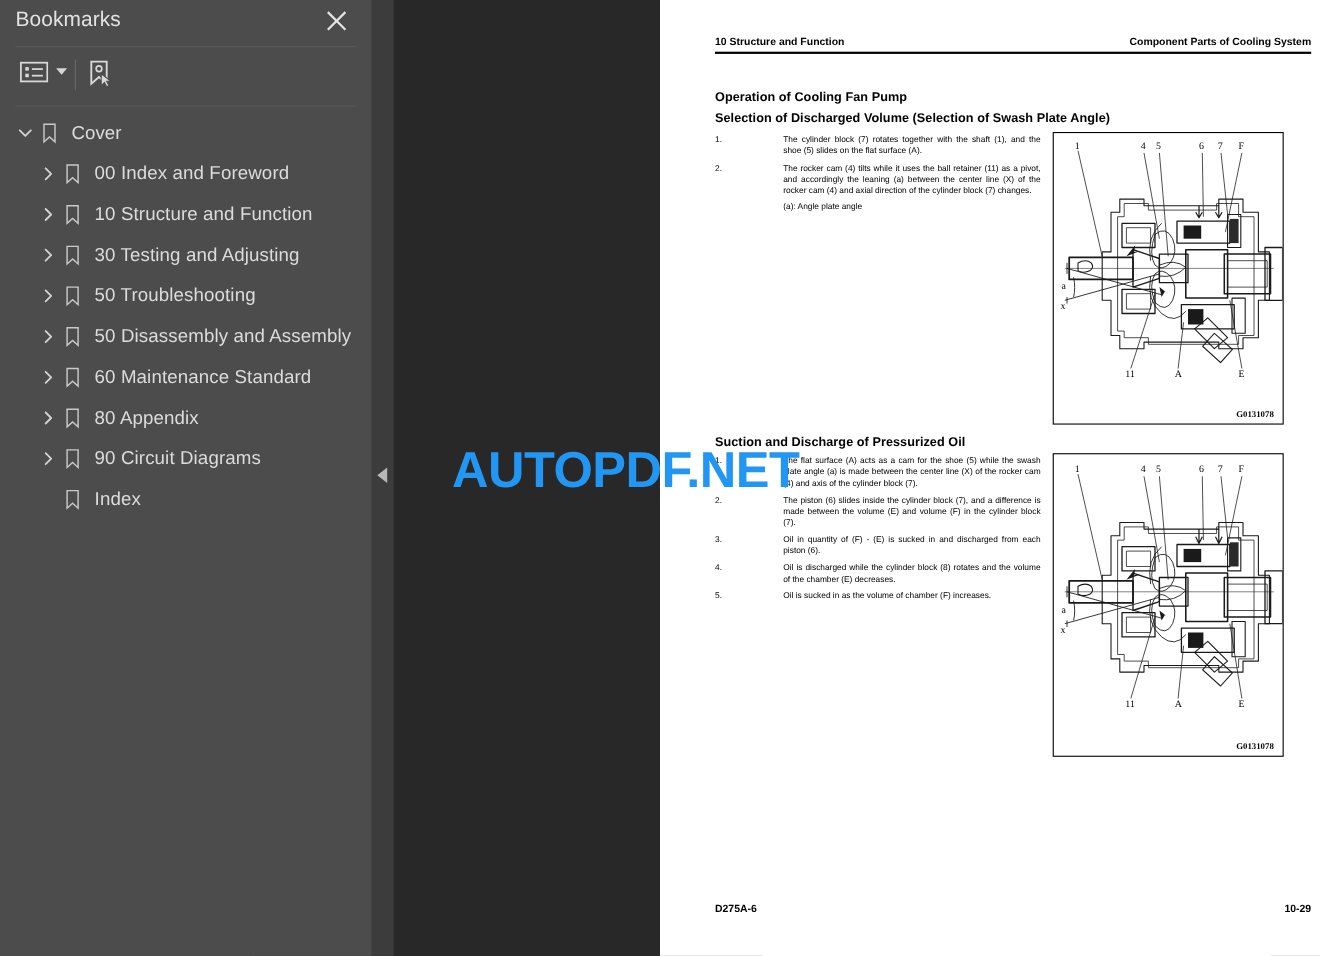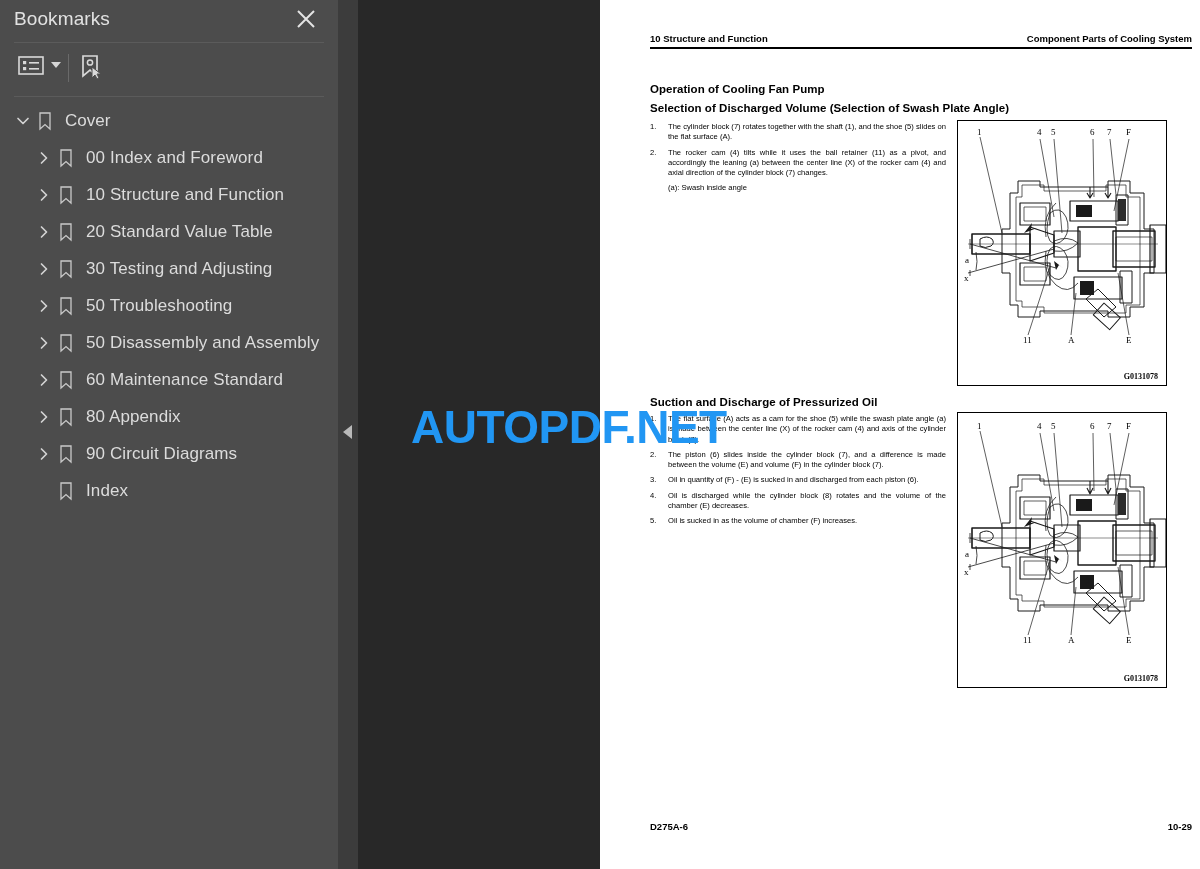--- a/index.html
+++ b/index.html
@@ -157,21 +157,21 @@
   .oltext {
     position: absolute; left: 50px;
     width: 296px;
     font-size: 7.6px; color: #000;
     line-height: 10.3px;
   }
   #list1 { top: 122px; }
   #list2 { top: 414px; }
   .oli { display: flex; margin-bottom: 5px; }
   .oli .num { width: 18px; flex: 0 0 18px; }
-  .oli .body { flex: 1; text-align: justify; }
+  .oli .body { flex: 1; text-align: justify; margin-left: 44px; }
 
   
   .fig {
     position: absolute; left: 357px;
     width: 210px; height: 266px;
     border: 1px solid #000;
     background: #fff;
     box-sizing: border-box;
     overflow: hidden;
   }
@@ -269,33 +269,20 @@
           <span class="twisty">
             <svg width="14" height="14" viewBox="0 0 14 14">
               <path d="M4.5 2 L9.5 7 L4.5 12" fill="none" stroke="#d2d2d2" stroke-width="1.7" stroke-linecap="round" stroke-linejoin="round"></path>
             </svg>
           </span>
           <span class="bmk">
             <svg width="20" height="20" viewBox="0 0 20 20">
               <path d="M5 2 H15 V18 L10 13.5 L5 18 Z" fill="none" stroke="#c9c9c9" stroke-width="1.3"></path>
             </svg>
           </span>
-          <span class="lbl">20 Standard Value Table</span>
-        </div>
-        <div class="node depth1">
-          <span class="twisty">
-            <svg width="14" height="14" viewBox="0 0 14 14">
-              <path d="M4.5 2 L9.5 7 L4.5 12" fill="none" stroke="#d2d2d2" stroke-width="1.7" stroke-linecap="round" stroke-linejoin="round"></path>
-            </svg>
-          </span>
-          <span class="bmk">
-            <svg width="20" height="20" viewBox="0 0 20 20">
-              <path d="M5 2 H15 V18 L10 13.5 L5 18 Z" fill="none" stroke="#c9c9c9" stroke-width="1.3"></path>
-            </svg>
-          </span>
           <span class="lbl">30 Testing and Adjusting</span>
         </div>
         <div class="node depth1">
           <span class="twisty">
             <svg width="14" height="14" viewBox="0 0 14 14">
               <path d="M4.5 2 L9.5 7 L4.5 12" fill="none" stroke="#d2d2d2" stroke-width="1.7" stroke-linecap="round" stroke-linejoin="round"></path>
             </svg>
           </span>
           <span class="bmk">
             <svg width="20" height="20" viewBox="0 0 20 20">
@@ -395,21 +382,21 @@
           <div class="oli">
             <span class="num">1.</span>
             <span class="body">The cylinder block (7) rotates together with the shaft (1), and the shoe (5) slides on the flat surface (A).</span>
           </div>
           <div class="oli">
             <span class="num">2.</span>
             <span class="body">The rocker cam (4) tilts while it uses the ball retainer (11) as a pivot, and accordingly the leaning (a) between the center line (X) of the rocker cam (4) and axial direction of the cylinder block (7) changes.</span>
           </div>
           <div class="oli">
             <span class="num"></span>
-            <span class="body" style="text-align: left;">(a): Swash inside angle</span>
+            <span class="body" style="text-align: left;">(a): Angle plate angle</span>
           </div>
         </div>
 
       <div class="sec-title" id="t-suc">Suction and Discharge of Pressurized Oil</div>
 
       <div class="oltext" id="list2">
           <div class="oli">
             <span class="num">1.</span>
             <span class="body">The flat surface (A) acts as a cam for the shoe (5) while the swash plate angle (a) is made between the center line (X) of the rocker cam (4) and axis of the cylinder block (7).</span>
           </div>

